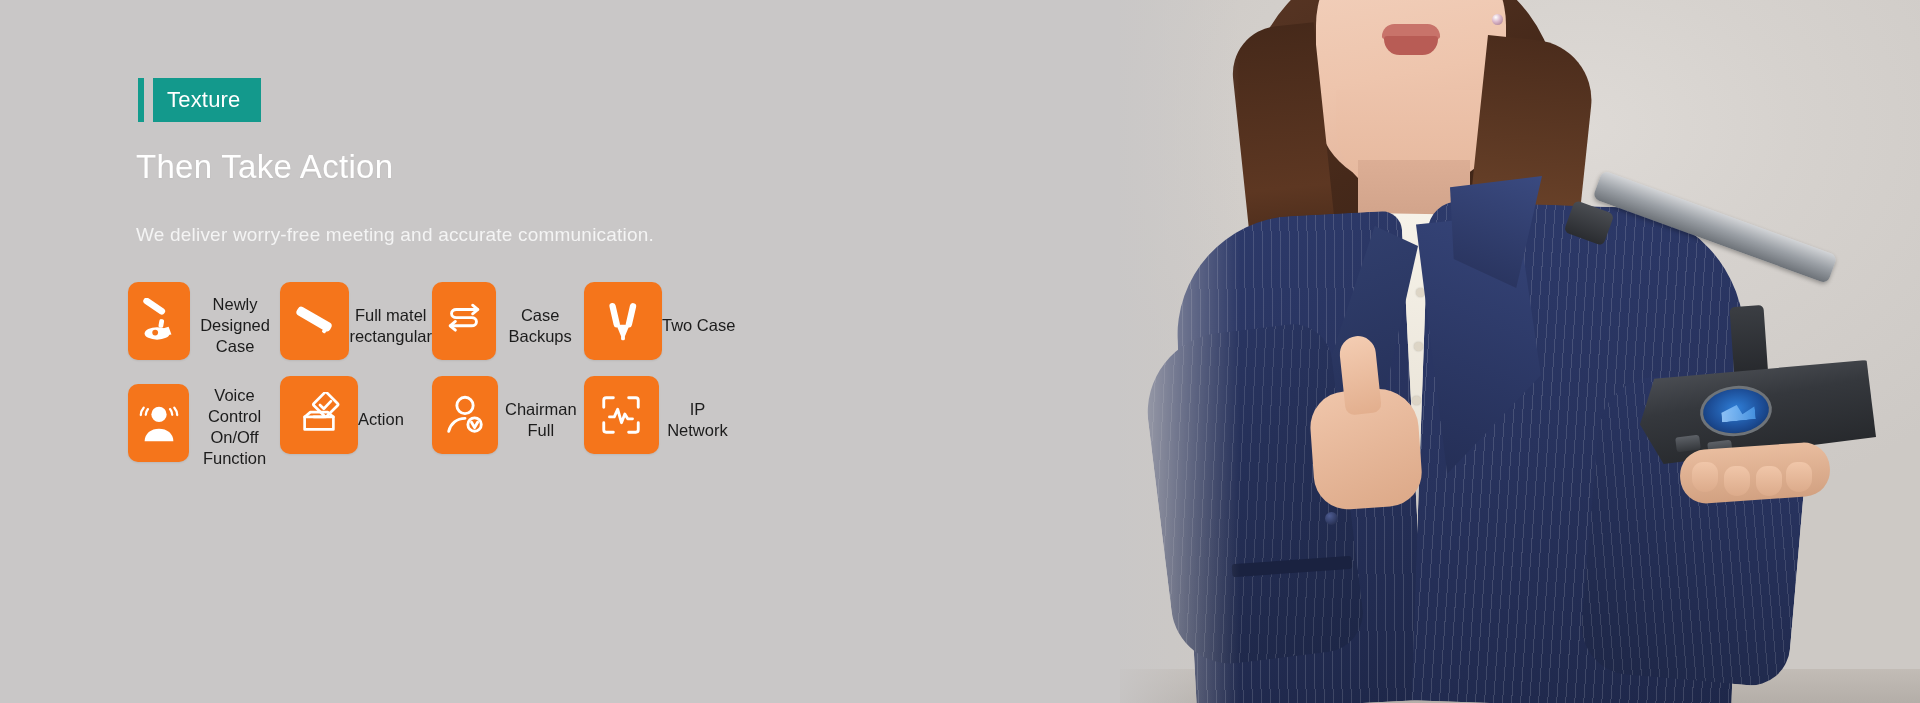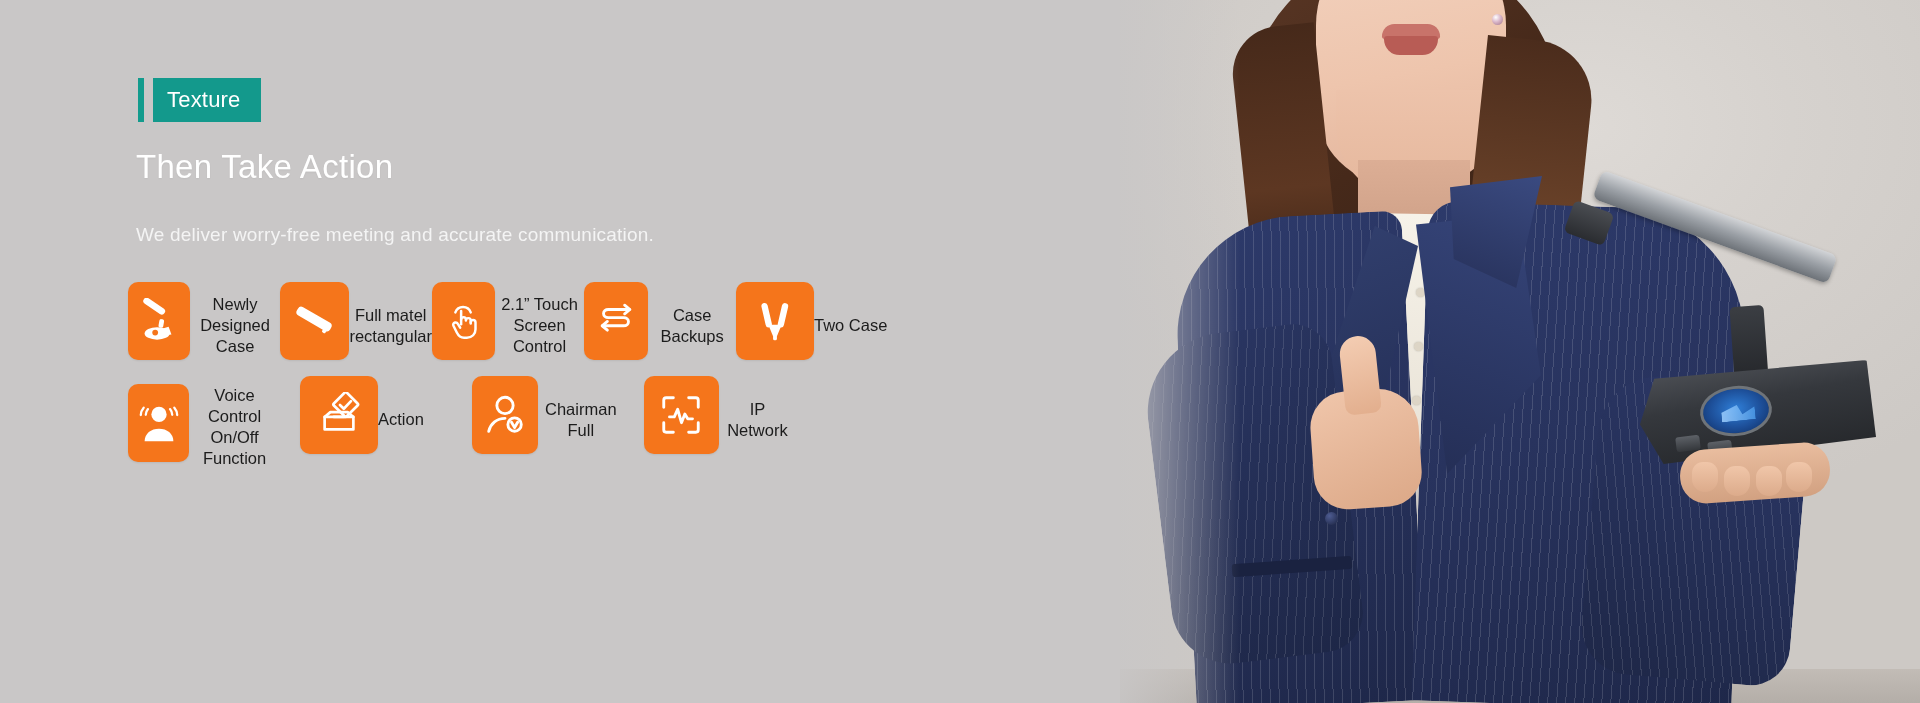--- a/index.html
+++ b/index.html
@@ -315,21 +315,21 @@
     box-shadow: 0 1px 2px rgba(0,0,0,.08);
   }
   .tile svg { display: block; }
   .feature-label {
     margin-top: 9px;
     font-size: 16.5px;
     color: #1c1c1c;
     line-height: 21px;
     white-space: pre-line;
   }
-  .feature-row.row2 { margin-top: 16px; gap: 20px; }
+  .feature-row.row2 { margin-top: 16px; }
 </style>
 </head>
 <body>
 
 <div id="banner">
 
   <div id="photo">
     <div class="floorline"></div>
 
     <div class="hair-back"></div>
@@ -416,35 +416,20 @@
               <g fill="#fff">
                 <rect x="3" y="17" width="40" height="10" rx="4" transform="rotate(30 23 22)"></rect>
                 <rect x="33" y="28" width="4" height="9" rx="1.6" transform="rotate(30 35 32)"></rect>
               </g>
             </svg>
           </div>
           <div class="feature-label">Full matel
 rectangular</div>
         </div>
 
-        <div class="feature">
-          <div class="tile">
-            <svg width="46" height="46" viewBox="0 0 48 48">
-              <g fill="none" stroke="#fff" stroke-width="2.6" stroke-linecap="round" stroke-linejoin="round">
-                <path d="M15 15a8.5 8.5 0 0 1 16 0"></path>
-                <path d="M21 13.5v14"></path>
-                <path d="M21 22.5c0-1.4 1.1-2.5 2.5-2.5S26 21.1 26 22.5"></path>
-                <path d="M26 23.5c0-1.4 1.1-2.5 2.5-2.5S31 22.1 31 23.5v3"></path>
-                <path d="M31 25.5c0-1.4 1.1-2.5 2.5-2.5S36 24.1 36 25.5v7c0 5-3.6 9-9 9h-3c-4 0-6-2.5-7.5-5.5l-3.5-7c-.7-1.4 0-3 1.6-3.4 1.2-.3 2.4.3 3 1.4l2.4 4"></path>
-              </g>
-            </svg>
-          </div>
-          <div class="feature-label">2.1” Touch
-Screen Control</div>
-        </div>
 
         <div class="feature">
           <div class="tile">
             <svg width="46" height="46" viewBox="0 0 48 48">
               <g fill="none" stroke="#fff" stroke-width="3" stroke-linecap="round" stroke-linejoin="round">
                 <path d="M38 12H16c-3 0-5 1.8-5 4.2S13 20.5 16 20.5h16c3 0 5 1.8 5 4.2s-2 4.3-5 4.3H10"></path>
                 <path d="M33 7.5 38.5 12 33 16.5"></path>
                 <path d="M15 24.5 9.5 29 15 33.5"></path>
               </g>
             </svg>

